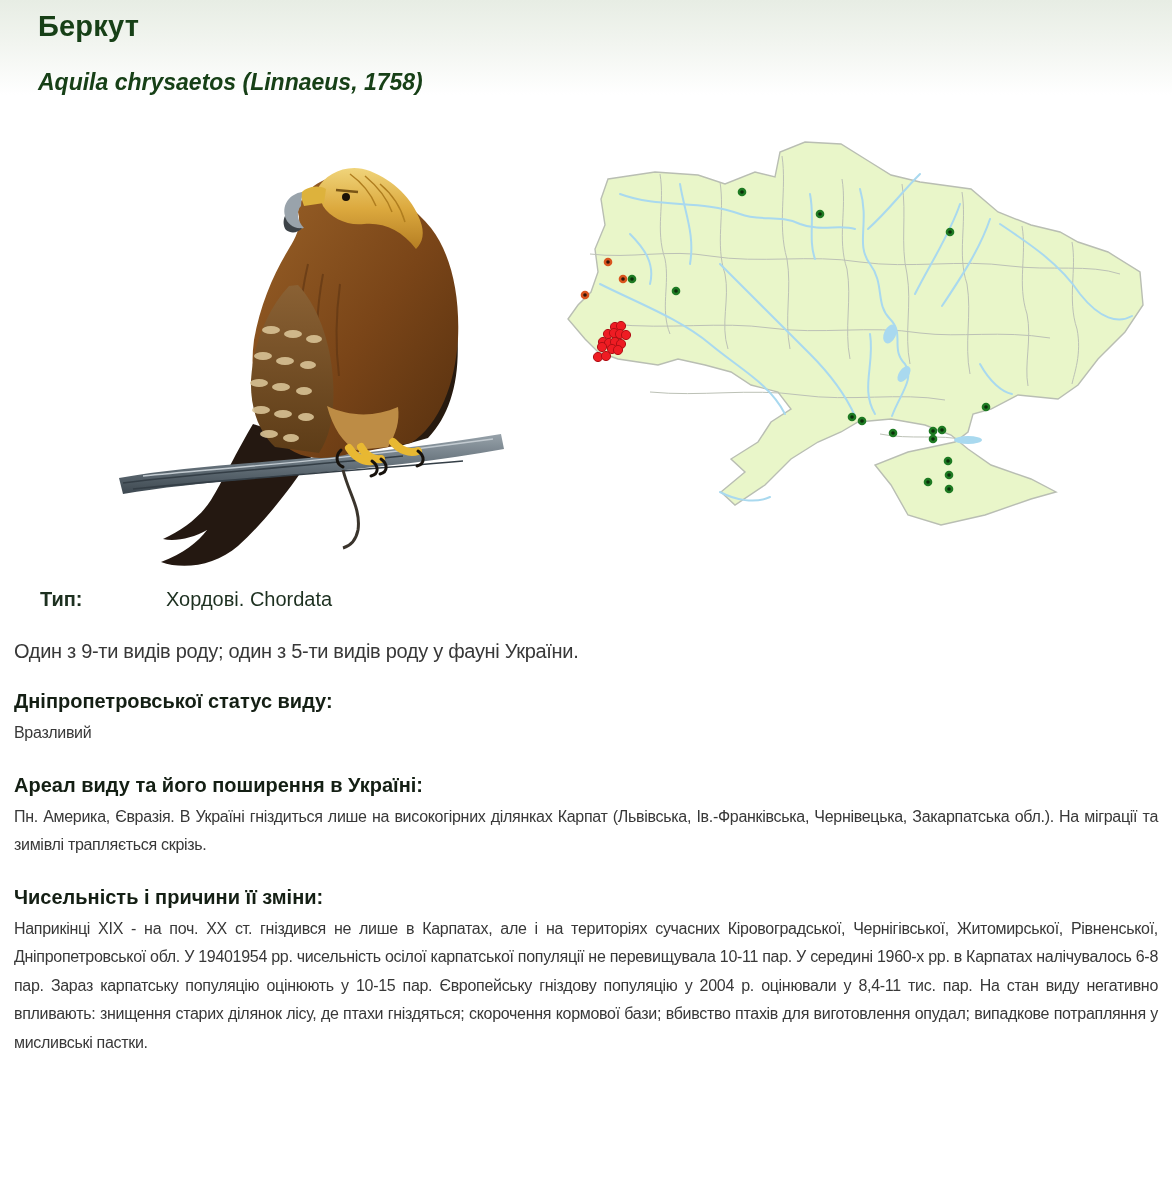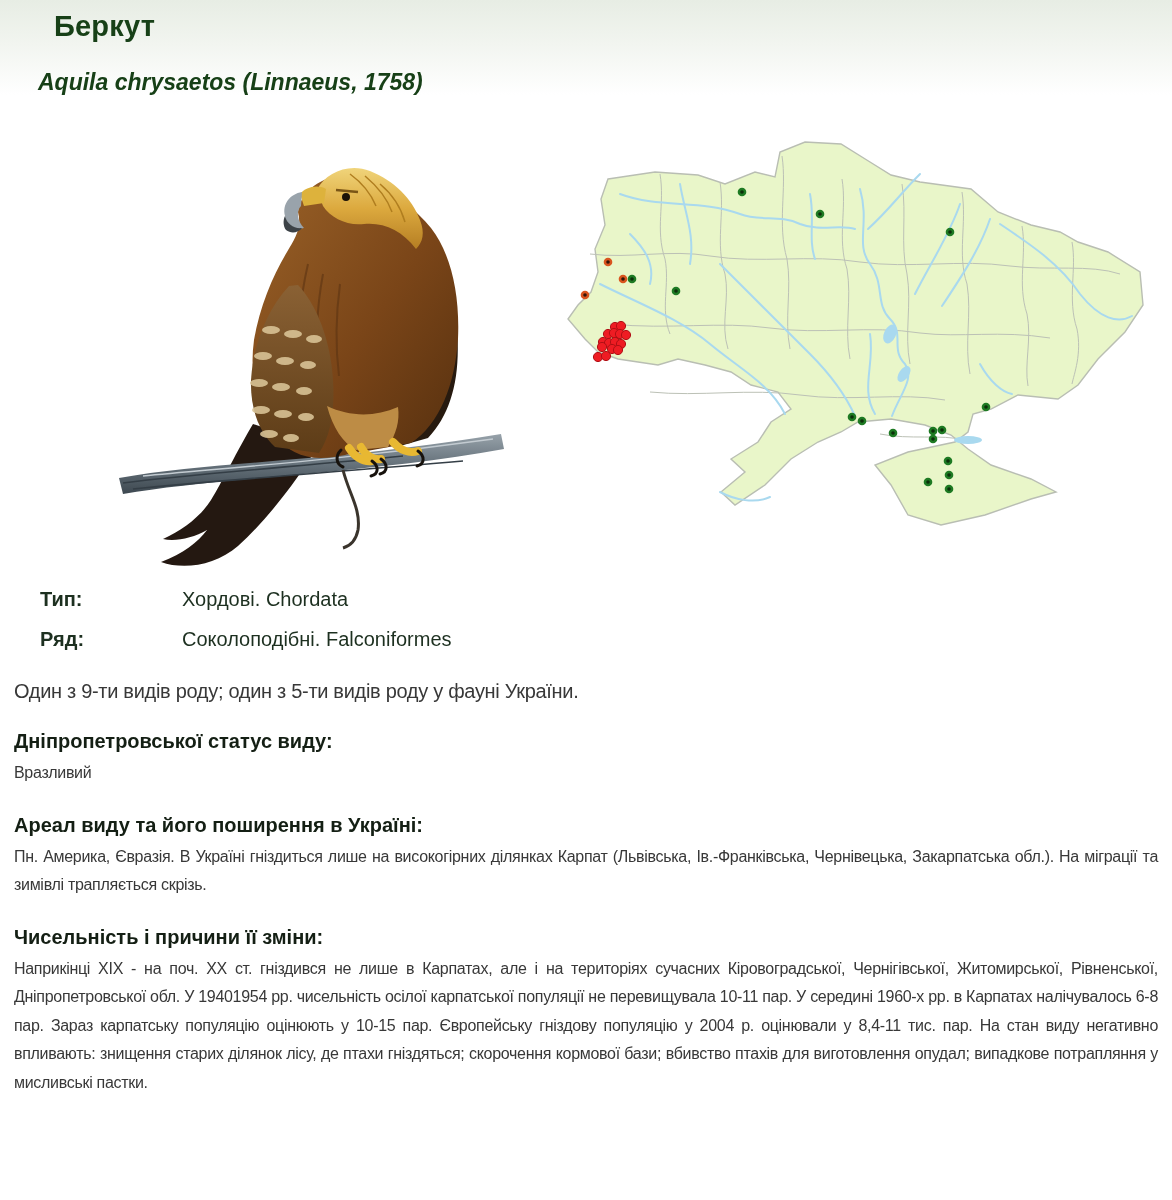--- a/index.html
+++ b/index.html
@@ -5,30 +5,30 @@
   html,body{margin:0;padding:0;}
   body{
     width:1172px;height:1200px;overflow:hidden;position:relative;
     background:#ffffff;
     background-image:linear-gradient(to bottom,#e7ede4 0px,#f2f5f0 45px,#ffffff 95px);
     background-repeat:no-repeat;background-size:100% 95px;
     font-family:"Liberation Sans",sans-serif;
     -webkit-font-smoothing:antialiased;
   }
   .page-title{
-    margin:10px 0 0 54px;font-size:29px;font-weight:bold;color:#174017;letter-spacing:0.2px;
+    margin:10px 0 0 38px;font-size:29px;font-weight:bold;color:#174017;letter-spacing:0.2px;
   }
   .latin-name{
     margin:26px 0 0 38px;font-size:23px;font-weight:bold;font-style:italic;color:#174017;
   }
   .figures{position:relative;height:432px;margin-top:38px;}
   .eagle-box{position:absolute;left:103px;top:0;width:418px;height:432px;}
   .map-box{position:absolute;left:560px;top:0;width:612px;height:424px;}
   .taxonomy{margin:22px 0 0 40px;}
-  .tax-row{display:flex;margin-bottom:17px;gap:16px;}
+  .tax-row{display:flex;margin-bottom:17px;}
   .tax-label{width:126px;font-size:20px;font-weight:bold;color:#1d3020;}
   .tax-value{font-size:20px;font-weight:normal;color:#1d3020;}
   .intro{
     margin:27px 14px 0 14px;font-size:20px;color:#383838;letter-spacing:-0.3px;line-height:26px;
   }
   .sec-heading{
     margin:24px 14px 0 14px;font-size:20px;font-weight:bold;color:#141f14;line-height:26px;
   }
   .sec-body{
     margin:5px 14px 0 14px;font-size:16px;color:#383838;letter-spacing:-0.3px;
@@ -223,24 +223,20 @@
         </g>
     </svg>
   </div>
 </div>
 
 <div class="taxonomy">
   <div class="tax-row">
     <div class="tax-label">Тип:</div>
     <div class="tax-value">Хордові. Chordata</div>
   </div>
-  <div class="tax-row">
-    <div class="tax-label">Ряд:</div>
-    <div class="tax-value">Соколоподібні. Falconiformes</div>
-  </div>
 </div>
 
 <div class="intro">Один з 9-ти видів роду; один з 5-ти видів роду у фауні України.</div>
 
 <div class="sec-heading">Дніпропетровської статус виду:</div>
 <div class="sec-body single">Вразливий</div>
 
 <div class="sec-heading">Ареал виду та його поширення в Україні:</div>
 <div class="sec-body">Пн. Америка, Євразія. В Україні гніздиться лише на високогірних ділянках Карпат (Львівська, Ів.-Франківська, Чернівецька, Закарпатська обл.). На міграції та зимівлі трапляється скрізь.</div>
 

